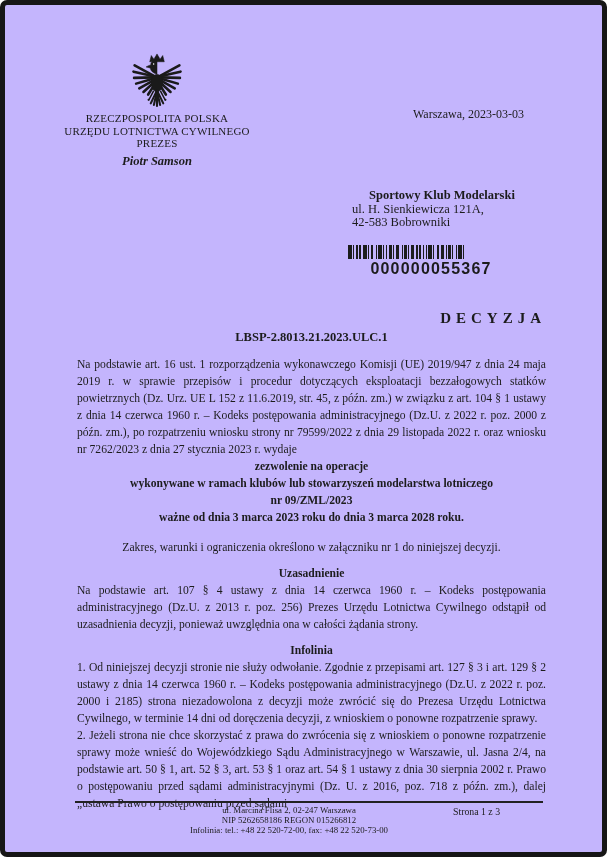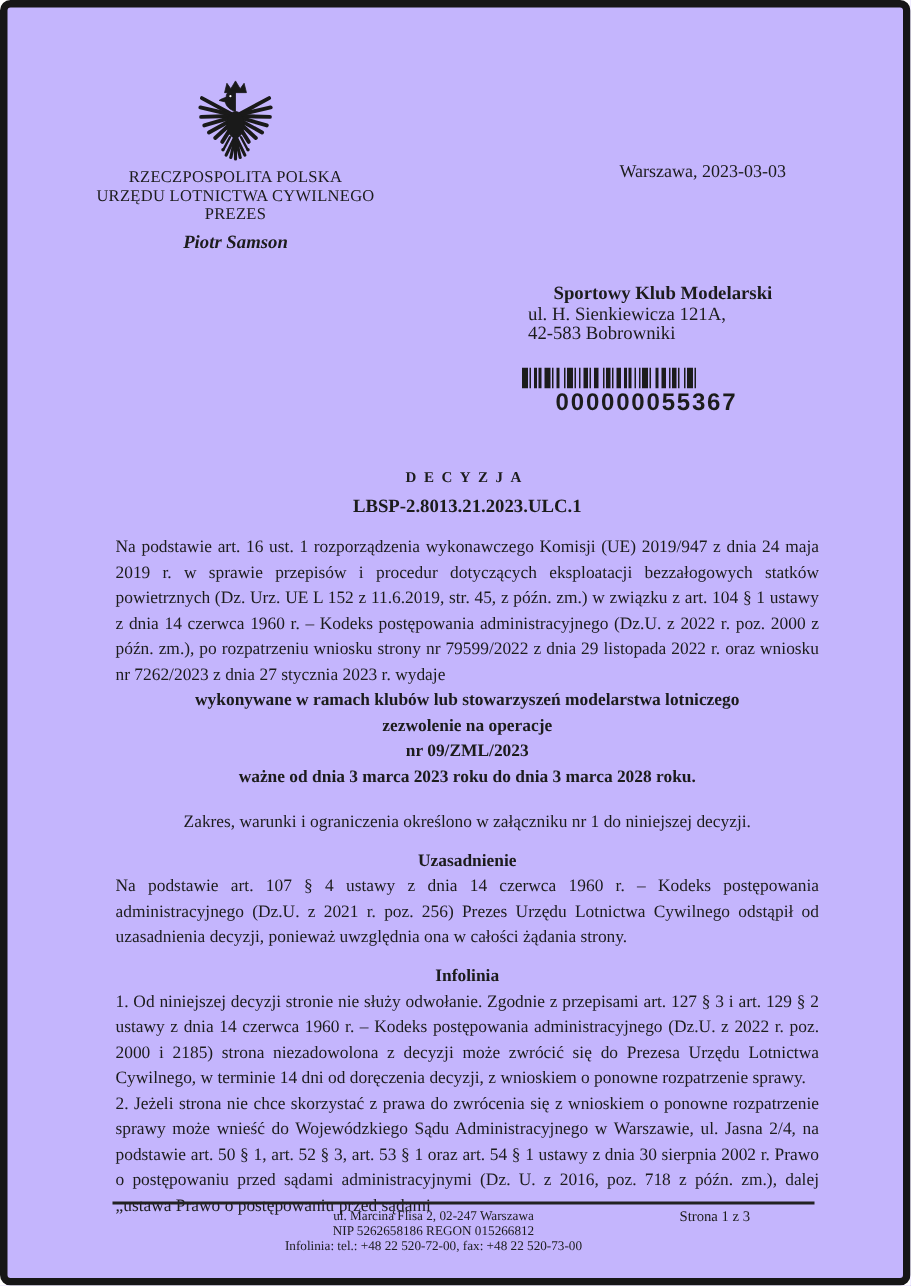--- a/index.html
+++ b/index.html
@@ -26,21 +26,21 @@
   .addressee .name{font-weight:bold;margin-left:17px;}
   
   .barcode-wrap{position:absolute;left:343px;top:240px;width:166px;text-align:center;}
   .barcode{display:flex;height:14px;width:166px;overflow:hidden;}
   .barcode span{display:block;height:14px;flex:0 0 auto;}
   .barcode-number{font-family:"Liberation Sans", sans-serif;font-weight:bold;
     font-size:16px;letter-spacing:1.2px;margin-top:1px;}
   
   .content{position:absolute;left:72px;top:305px;width:469px;
     font-size:11.6px;line-height:17px;}
-  .doc-title{text-align:center;font-weight:bold;font-size:10px;letter-spacing:5px;}
+  .doc-title{text-align:right;font-weight:bold;font-size:15px;letter-spacing:5px;}
   .case-number{text-align:center;font-weight:bold;font-size:12.5px;margin-top:2px;}
   .para{text-align:justify;margin:0;}
   .legal-basis{margin-top:10px;}
   .grant-line{text-align:center;font-weight:bold;}
   .scope-note{text-align:center;margin-top:13px;}
   .section-heading{text-align:center;font-weight:bold;margin-top:9px;}
   .numbered{margin-top:0;}
   
   .footer-rule{position:absolute;left:70px;top:796px;width:468px;border-top:2px solid #222;}
   .footer-center{position:absolute;left:72px;top:801px;width:424px;text-align:center;
@@ -184,29 +184,29 @@
       </div>
     <div class="barcode-number">000000055367</div>
   </div>
 
   <div class="content">
     <div class="doc-title">DECYZJA</div>
     <div class="case-number">LBSP-2.8013.21.2023.ULC.1</div>
 
     <p class="para legal-basis">Na podstawie art. 16 ust. 1  rozporządzenia wykonawczego Komisji (UE) 2019/947 z dnia 24 maja 2019 r. w sprawie przepisów i procedur dotyczących eksploatacji bezzałogowych statków powietrznych (Dz. Urz. UE L 152 z 11.6.2019, str. 45, z późn. zm.) w związku z art. 104 § 1 ustawy z dnia 14 czerwca 1960 r. – Kodeks postępowania administracyjnego (Dz.U. z 2022 r. poz. 2000 z późn. zm.), po rozpatrzeniu wniosku strony nr 79599/2022 z dnia 29 listopada 2022 r. oraz wniosku nr 7262/2023 z dnia 27 stycznia 2023 r. wydaje</p>
 
+    <div class="grant-line">zezwolenie na operacje</div>
     <div class="grant-line">wykonywane w ramach klubów lub stowarzyszeń modelarstwa lotniczego</div>
-    <div class="grant-line">zezwolenie na operacje</div>
     <div class="grant-line">nr 09/ZML/2023</div>
     <div class="grant-line">ważne od dnia 3 marca 2023 roku do dnia 3 marca 2028 roku.</div>
 
     <div class="scope-note">Zakres, warunki i ograniczenia określono w załączniku nr 1 do niniejszej decyzji.</div>
 
     <div class="section-heading">Uzasadnienie</div>
-    <p class="para">Na podstawie art. 107 § 4 ustawy z dnia 14 czerwca 1960 r. – Kodeks postępowania administracyjnego (Dz.U. z 2021 r. poz. 256) Prezes Urzędu Lotnictwa Cywilnego odstąpił od uzasadnienia decyzji, ponieważ uwzględnia ona w całości żądania strony.</p>
+    <p class="para">Na podstawie art. 107 § 4 ustawy z dnia 14 czerwca 1960 r. – Kodeks postępowania administracyjnego (Dz.U. z 2013 r. poz. 256) Prezes Urzędu Lotnictwa Cywilnego odstąpił od uzasadnienia decyzji, ponieważ uwzględnia ona w całości żądania strony.</p>
 
     <div class="section-heading">Infolinia</div>
     <p class="para numbered">1. Od niniejszej decyzji stronie nie służy odwołanie. Zgodnie z przepisami art. 127 § 3 i art. 129 § 2 ustawy z dnia 14 czerwca 1960 r. – Kodeks postępowania administracyjnego (Dz.U. z 2022 r. poz. 2000 i 2185) strona niezadowolona z decyzji może zwrócić się do Prezesa Urzędu Lotnictwa Cywilnego, w terminie 14 dni od doręczenia decyzji, z wnioskiem o ponowne rozpatrzenie sprawy.</p>
     <p class="para numbered">2. Jeżeli strona nie chce skorzystać z prawa do zwrócenia się z wnioskiem o ponowne rozpatrzenie sprawy może wnieść do Wojewódzkiego Sądu Administracyjnego w Warszawie, ul. Jasna 2/4, na podstawie art. 50 § 1, art. 52 § 3, art. 53 § 1 oraz art. 54 § 1 ustawy z dnia 30 sierpnia 2002 r. Prawo o postępowaniu przed sądami administracyjnymi (Dz. U. z 2016, poz. 718 z późn. zm.), dalej „ustawa Prawo o postępowaniu przed sądami</p>
   </div>
 
   <div class="footer-rule"></div>
   <div class="footer-center">
     <div>ul. Marcina Flisa 2, 02-247 Warszawa</div>
     <div>NIP 5262658186 REGON 015266812</div>

